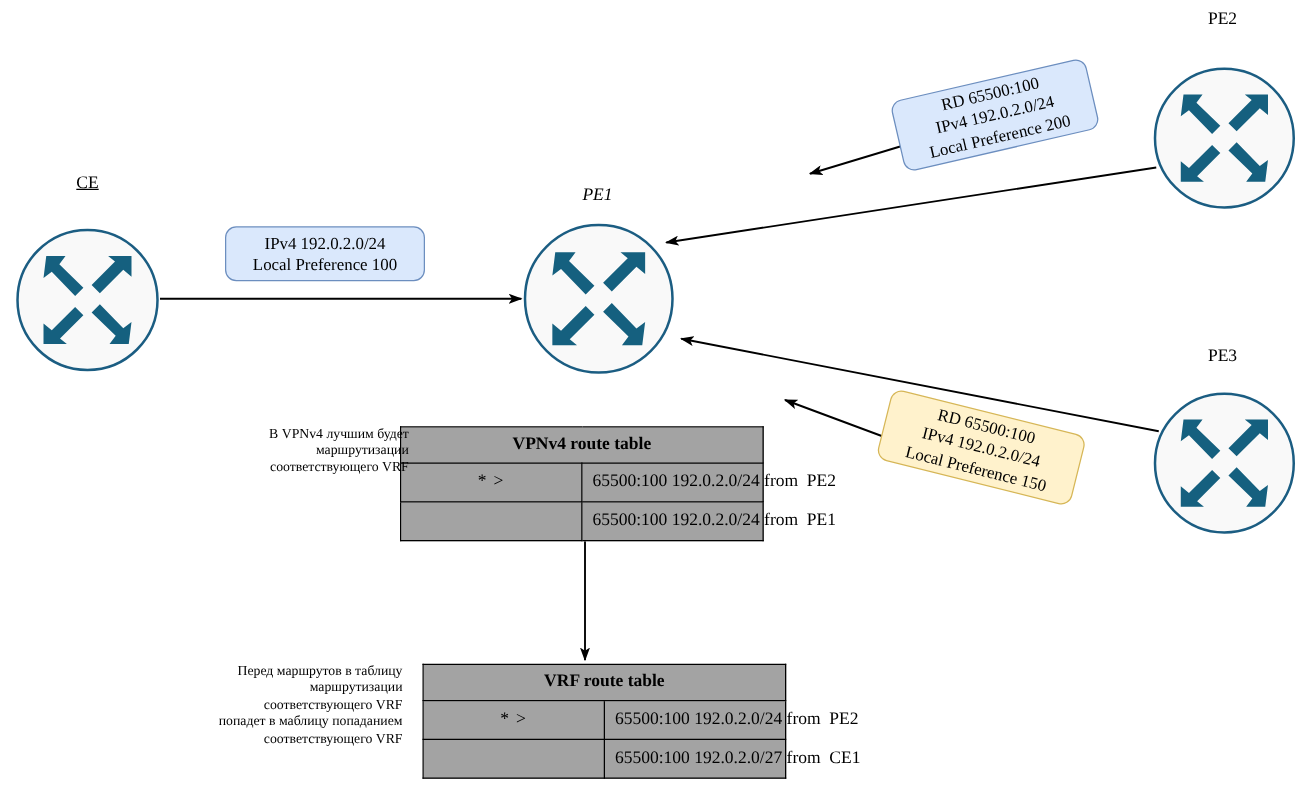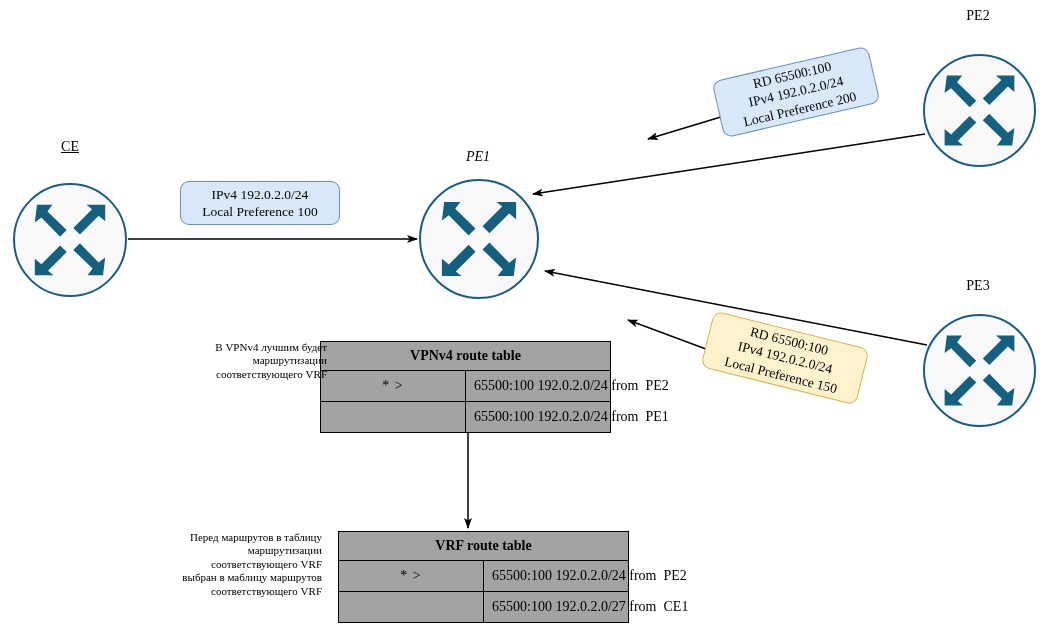--- a/index.html
+++ b/index.html
@@ -242,17 +242,17 @@
   <div class="note" style="left:65px; top:341px; width:262px;">
     <span>В VPNv4 лучшим будет</span>
     <span>маршрутизации</span>
     <span>соответствующего VRF</span>
   </div>
 
   <div class="note" style="left:60px; top:531px; width:262px;">
     <span>Перед маршрутов в таблицу</span>
     <span>маршрутизации</span>
     <span>соответствующего VRF</span>
-    <span>выбран в маблицу маршрутов</span>
+    <span>попадет в маблицу попаданием</span>
     <span>соответствующего VRF</span>
   </div>
 
 </div>
 
 </body></html>

